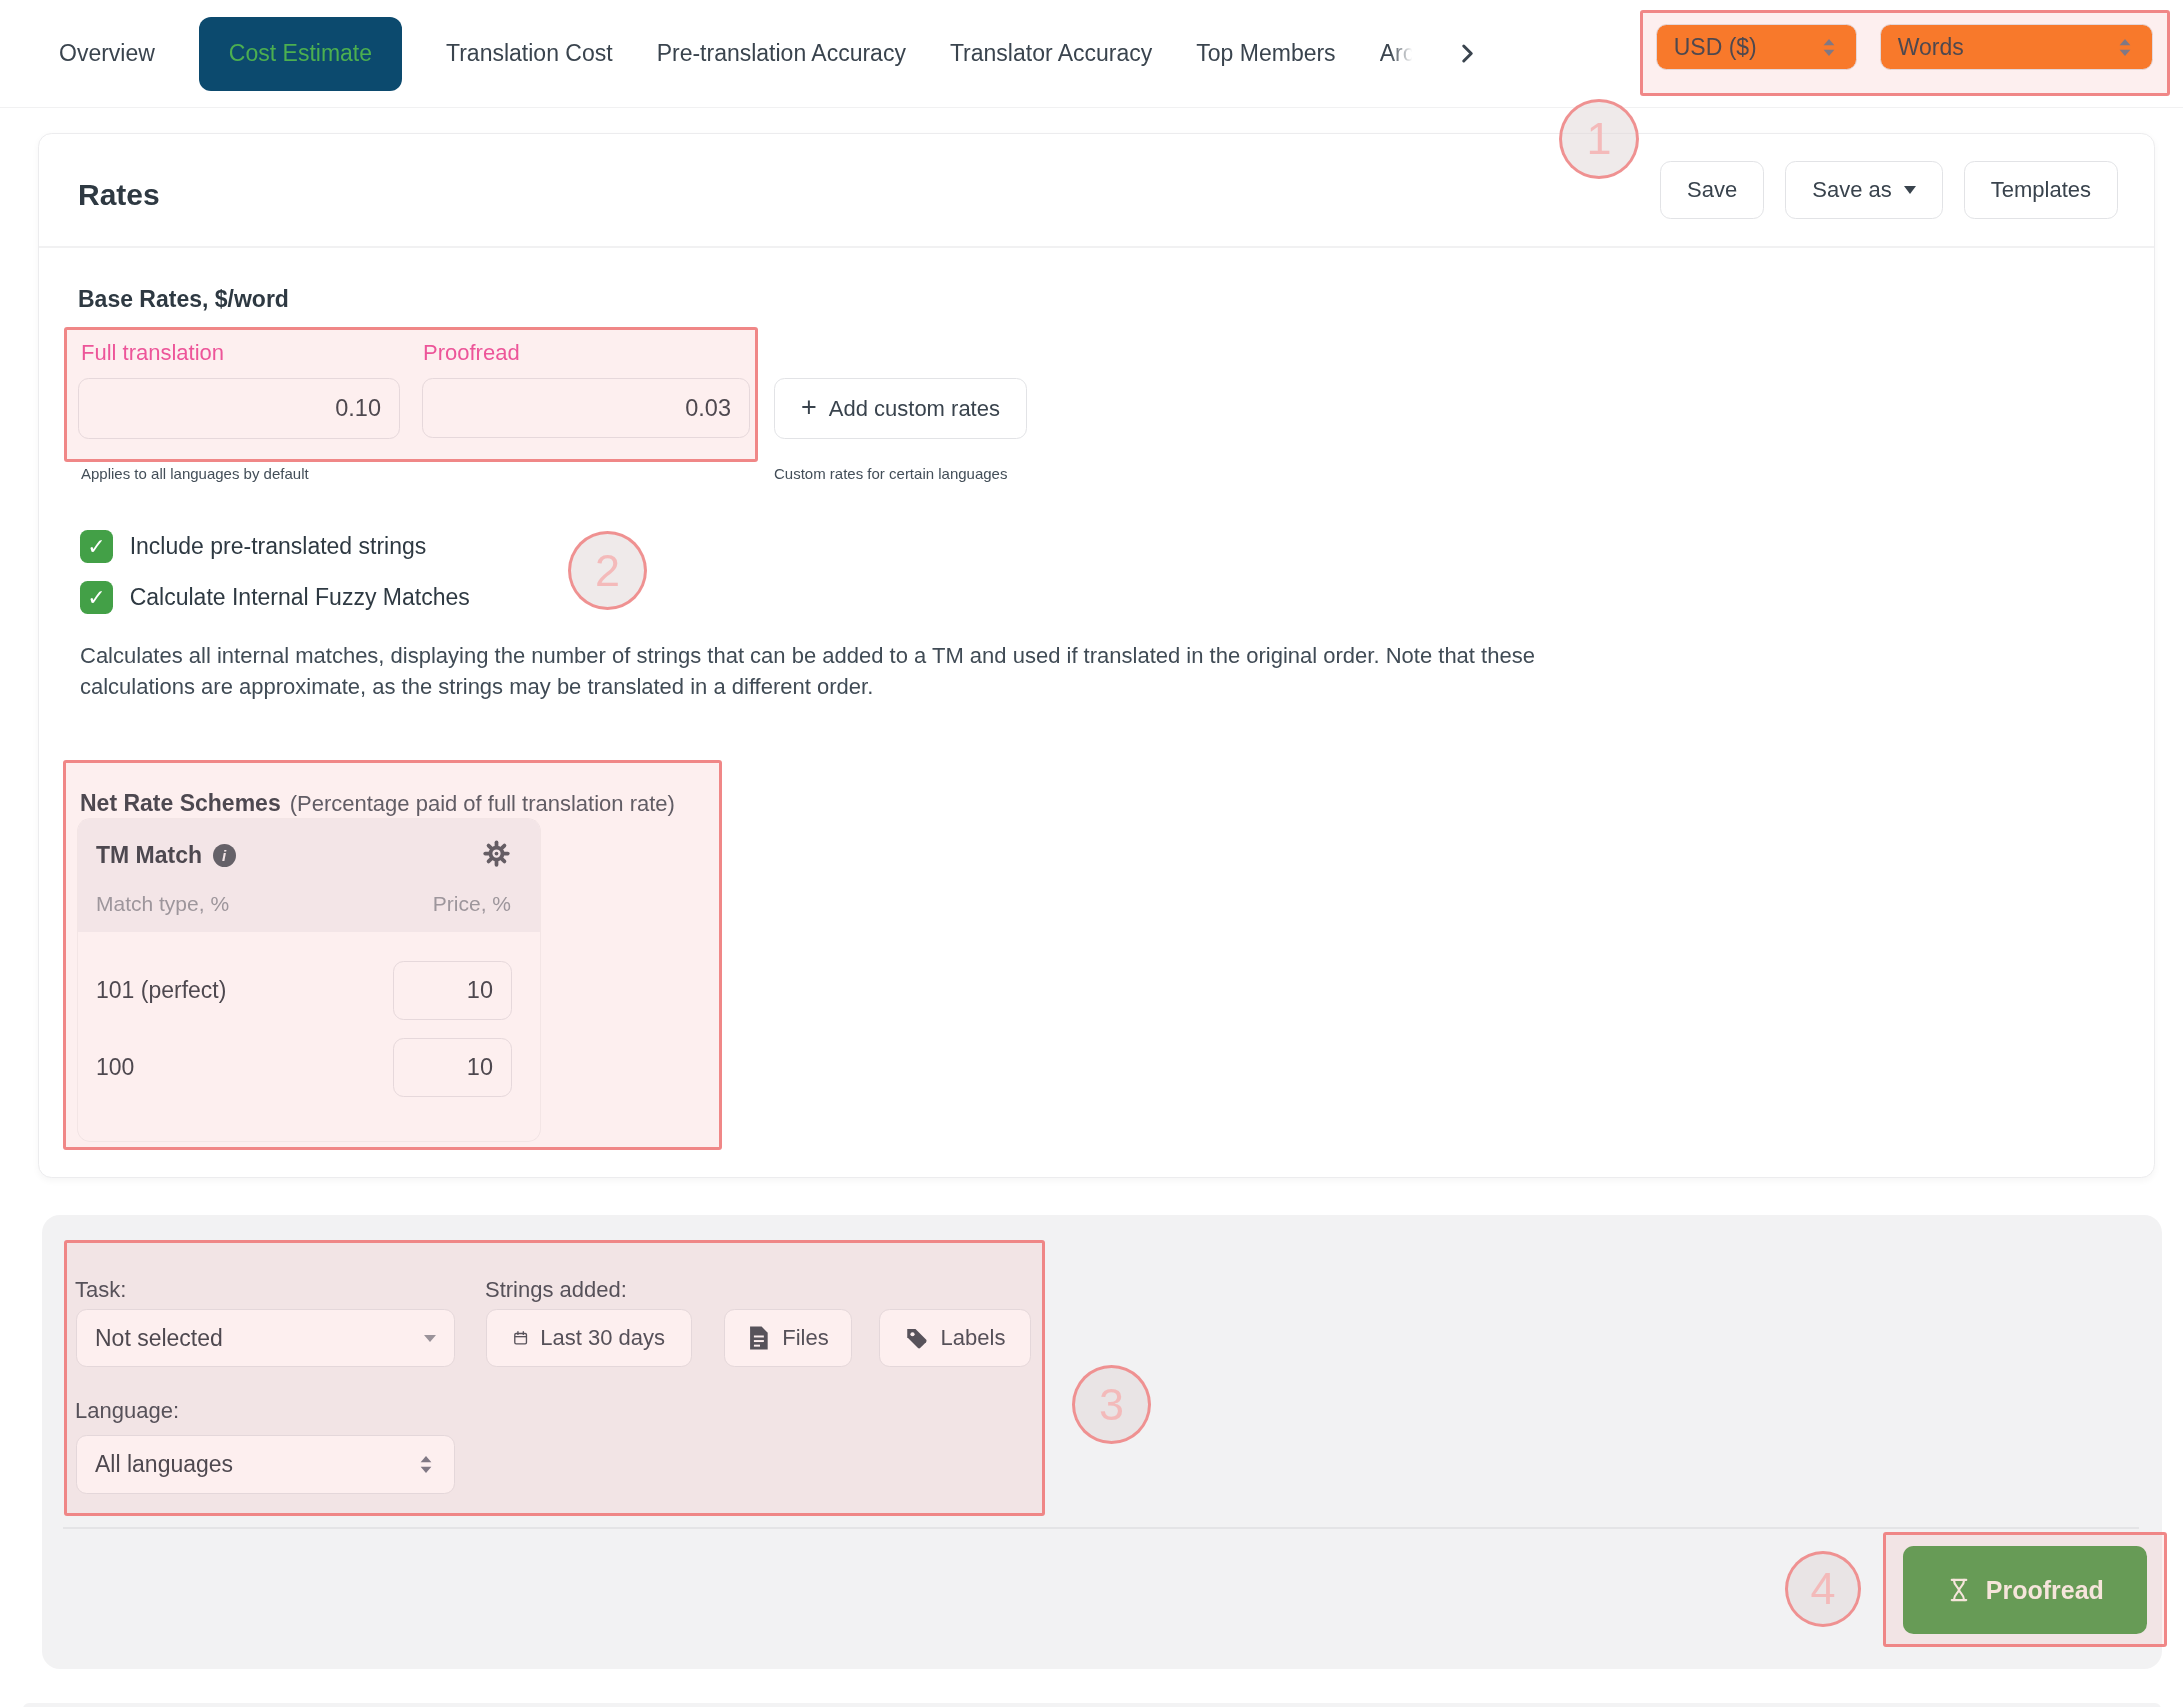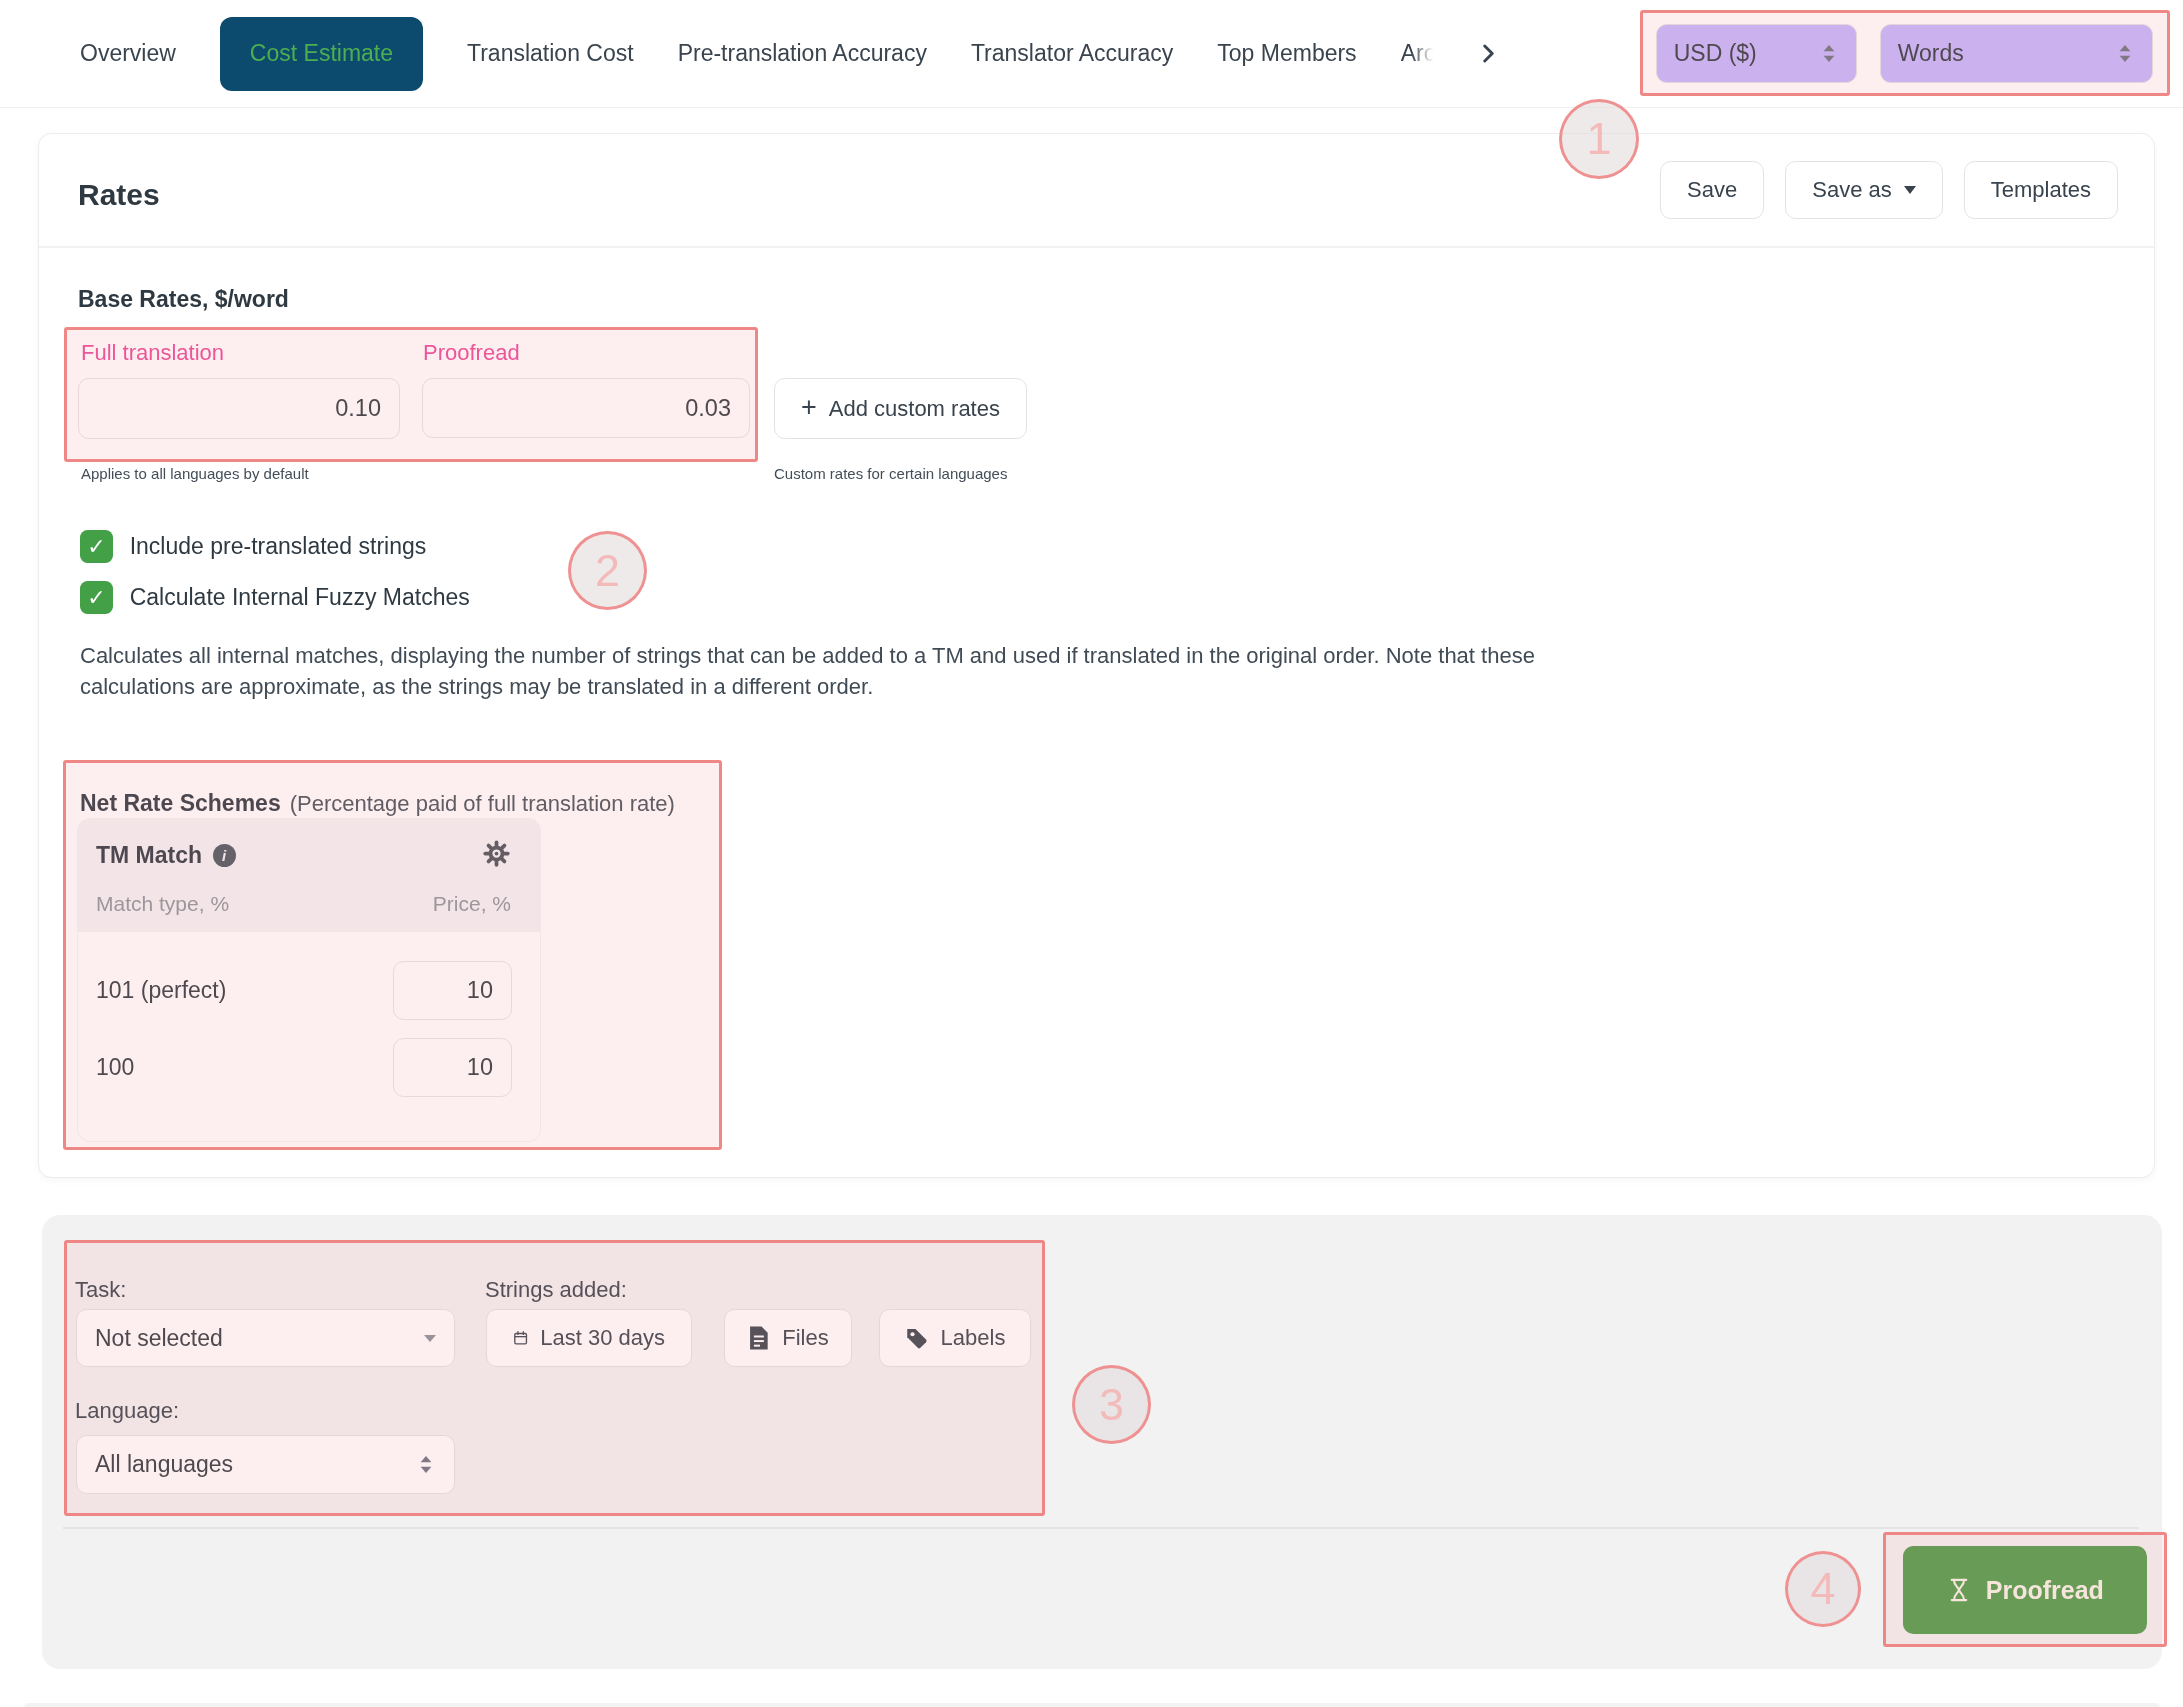--- a/index.html
+++ b/index.html
@@ -10,39 +10,39 @@
     background:#ffffff;
     color:#323f49;
     overflow:hidden;
   }
   .icon-text { font-family:"DejaVu Sans", sans-serif; }
 
   
   .tabbar {
     position:absolute; left:0; top:0; width:2183px; height:108px;
     display:flex; align-items:center; gap:44px;
-    padding-left:80px; background:#fff;
+    padding-left:59px; background:#fff;
     border-bottom:1.5px solid #f1f1f2;
   }
   .tab { font-size:23px; color:#3a444e; white-space:nowrap; cursor:pointer; }
   .tab.active {
     color:#4caf50; background:#0c4a6e;
     padding:23.5px 30px; border-radius:12px;
   }
   .tab.fade {
     -webkit-mask-image:linear-gradient(90deg,#000 30%,transparent 95%);
             mask-image:linear-gradient(90deg,#000 30%,transparent 95%);
   }
   .tab-chevron { margin-left:-4.5px; display:flex; align-items:center; cursor:pointer; }
 
   
   .select {
     position:absolute; display:flex; align-items:center; justify-content:space-between;
-    height:59px; border:1.5px solid #e2e3e6; border-radius:10.6px;
-    background:#c4b5fd; font-size:23px; color:#2f3941; padding:0 16.7px;
+    height:46px; border:1.5px solid #e2e3e6; border-radius:10.6px;
+    background:#f97316; font-size:23px; color:#2f3941; padding:0 16.7px;
     z-index:5;
   }
   .sel-currency { left:1656px; top:24px; width:201px; }
   .sel-units    { left:1880px; top:24px; width:273px; }
 
   
   .card {
     position:absolute; left:38px; top:133px; width:2117px; height:1045px;
     background:#fff; border:1.5px solid #ececee; border-radius:13.6px;
     box-shadow:0 2.3px 7.6px rgba(0,0,0,0.04);

